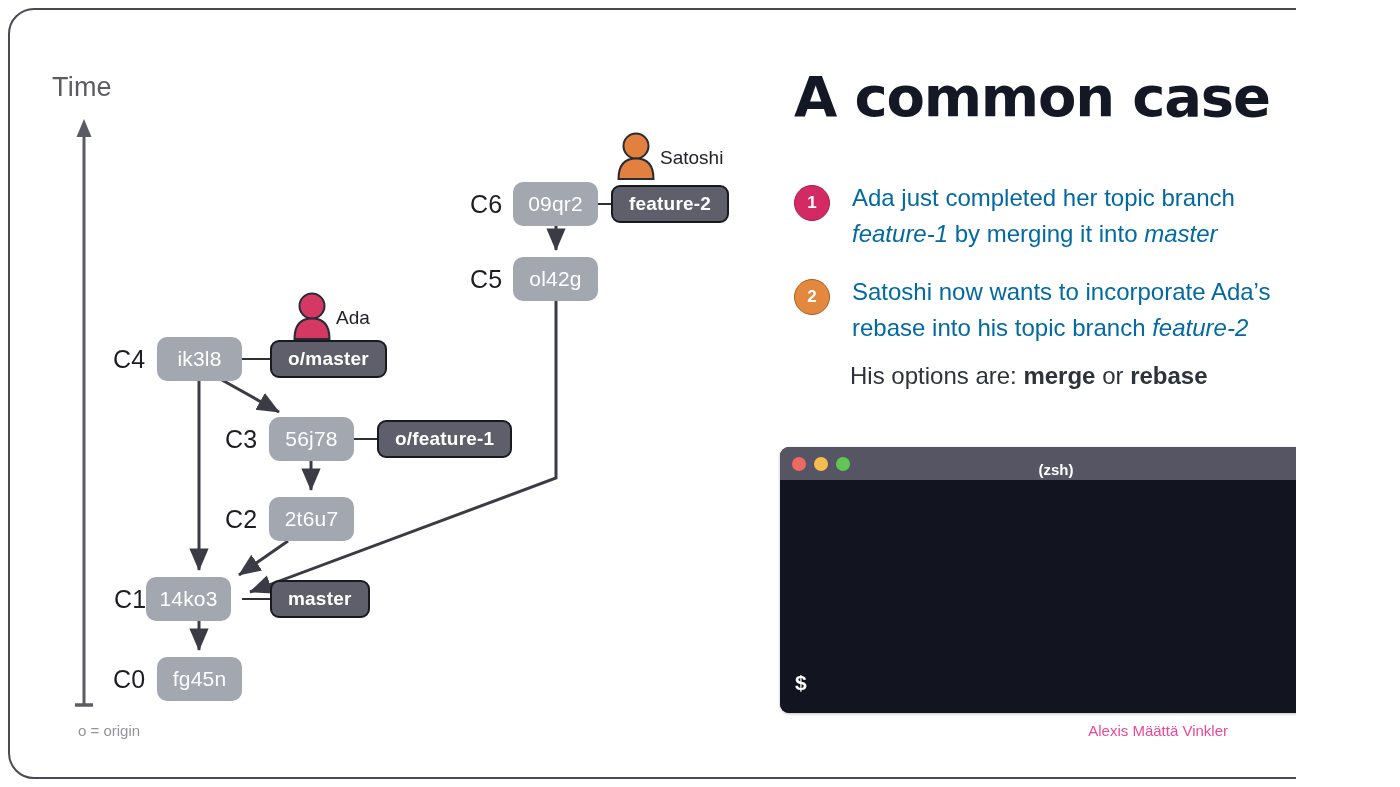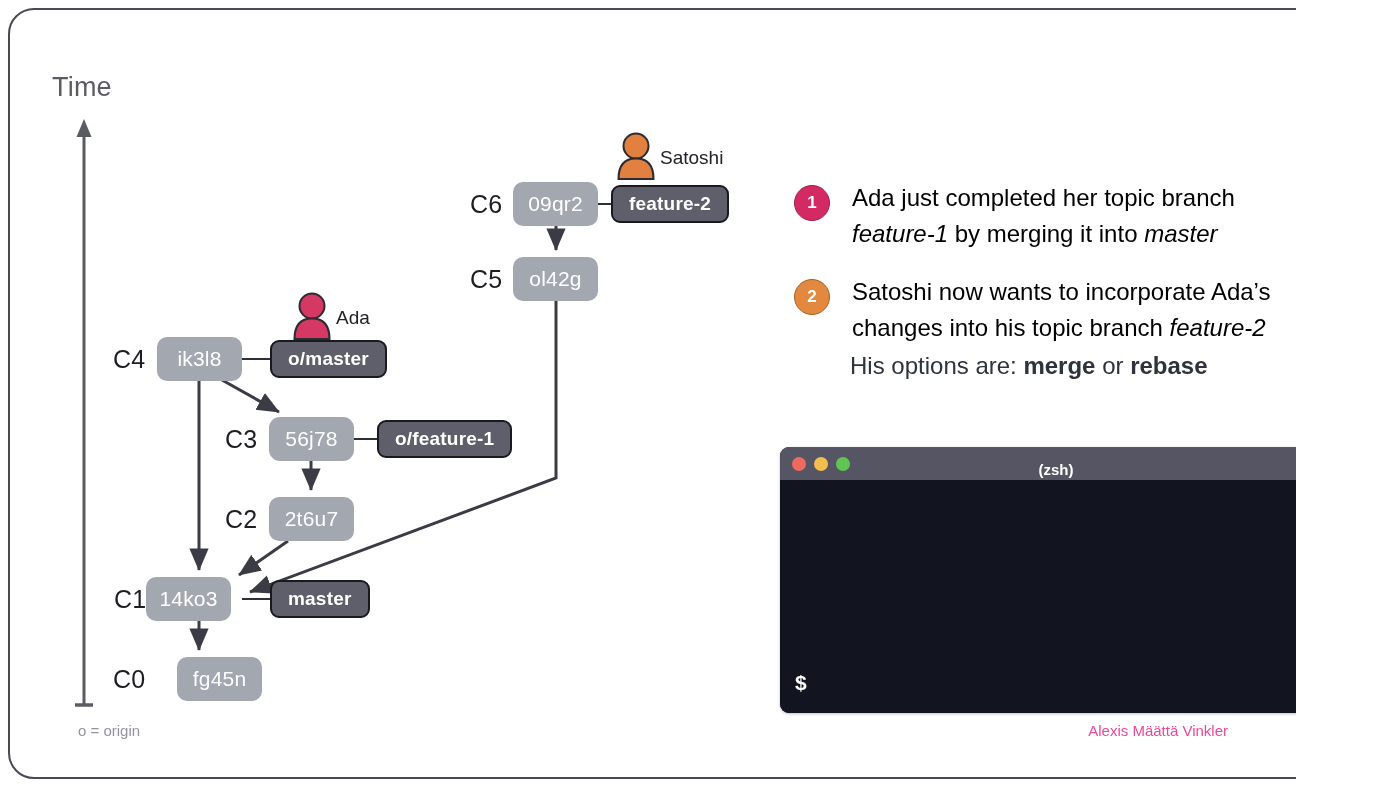--- a/index.html
+++ b/index.html
@@ -150,28 +150,28 @@
     justify-content: center;
     margin-top: 5px;
   }
   .badge.b1 { background: #d42a63; border: 1.5px solid #9e1f49; }
   .badge.b2 { background: #e2883f; border: 1.5px solid #a85f23; }
 
   .bullet-text {
     margin-left: 22px;
     font-size: 24px;
     line-height: 1.52;
-    color: #000000;
+    color: #0369a1;
   }
   .bullet-text em { font-style: italic; }
 
   .options-line {
     position: absolute;
     left: 70px;
-    top: 352px;
+    top: 362px;
     font-size: 24px;
     color: #2e323b;
   }
   .options-line b { font-weight: bold; }
 
   
   .terminal {
     position: absolute;
     left: 0px;
     top: 447px;
@@ -297,44 +297,45 @@
     <div class="commit-tag" style="left:225px; top:505px;">C2</div>
     <div class="commit-tag" style="left:114px; top:585px;text-align:right;">C1</div>
     <div class="commit-tag" style="left:113px; top:665px;">C0</div>
 
     <div class="commit" style="left:513px; top:182px; width:85px;">09qr2</div>
     <div class="commit" style="left:513px; top:257px; width:85px;">ol42g</div>
     <div class="commit" style="left:157px; top:337px; width:85px;">ik3l8</div>
     <div class="commit" style="left:269px; top:417px; width:85px;border-radius:11px;">56j78</div>
     <div class="commit" style="left:269px; top:497px; width:85px;">2t6u7</div>
     <div class="commit" style="left:146px; top:577px; width:85px;">14ko3</div>
-    <div class="commit" style="left:157px; top:657px; width:85px;margin-left:20px;">fg45n</div>
+    <div class="commit" style="left:157px; top:657px; width:85px;">fg45n</div>
 
     <div class="branch" style="left:611px; top:185px;">feature-2</div>
     <div class="branch" style="left:270px; top:340px;">o/master</div>
     <div class="branch" style="left:377px; top:420px;">o/feature-1</div>
     <div class="branch" style="left:270px; top:580px;">master</div>
   </div>
 
   <div id="panel">
 
+    <div class="panel-title">A common case</div>
 
     <div class="bullet" style="top:180px;">
       <div class="badge b1">1</div>
       <div class="bullet-text">
         <span>Ada just completed her topic branch</span><br>
         <em>feature-1</em><span> by merging it into </span><em>master</em>
       </div>
     </div>
 
     <div class="bullet" style="top:274px;">
       <div class="badge b2">2</div>
       <div class="bullet-text">
         <span>Satoshi now wants to incorporate Ada’s</span><br>
-        <span>changes into his topic branch </span><em>feature-2</em>
+        <span>rebase into his topic branch </span><em>feature-2</em>
       </div>
     </div>
 
     <div class="options-line">
       <span>His options are: </span><b>merge</b><span> or </span><b>rebase</b>
     </div>
 
     <div class="terminal">
       <div class="term-bar">
         <div class="term-dots">

